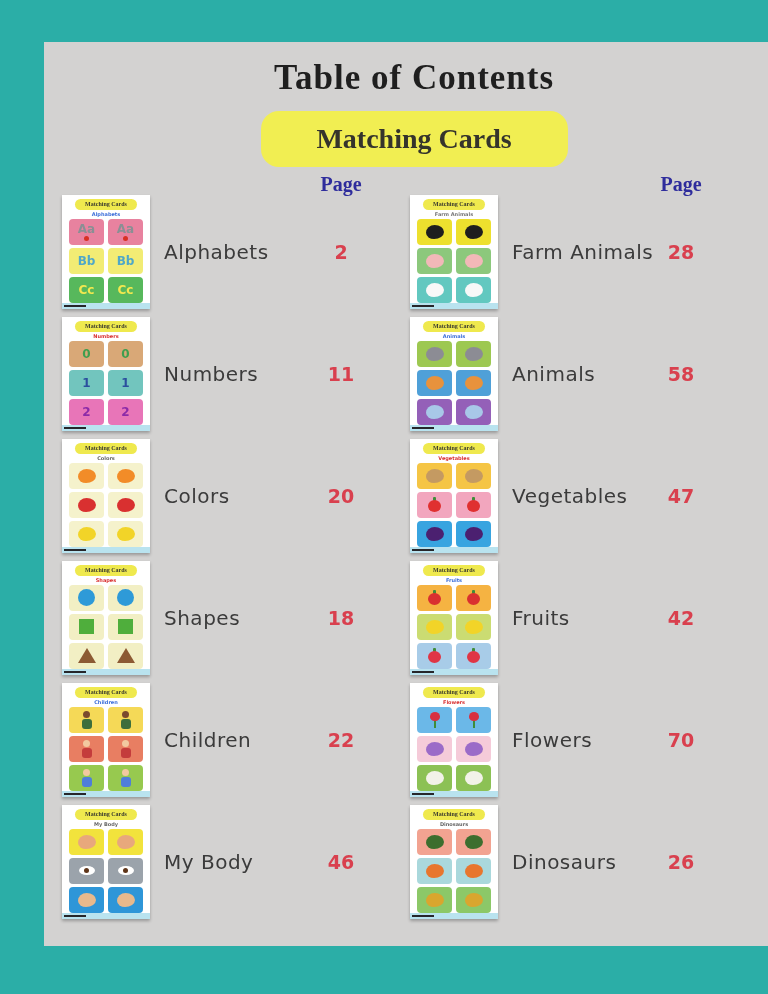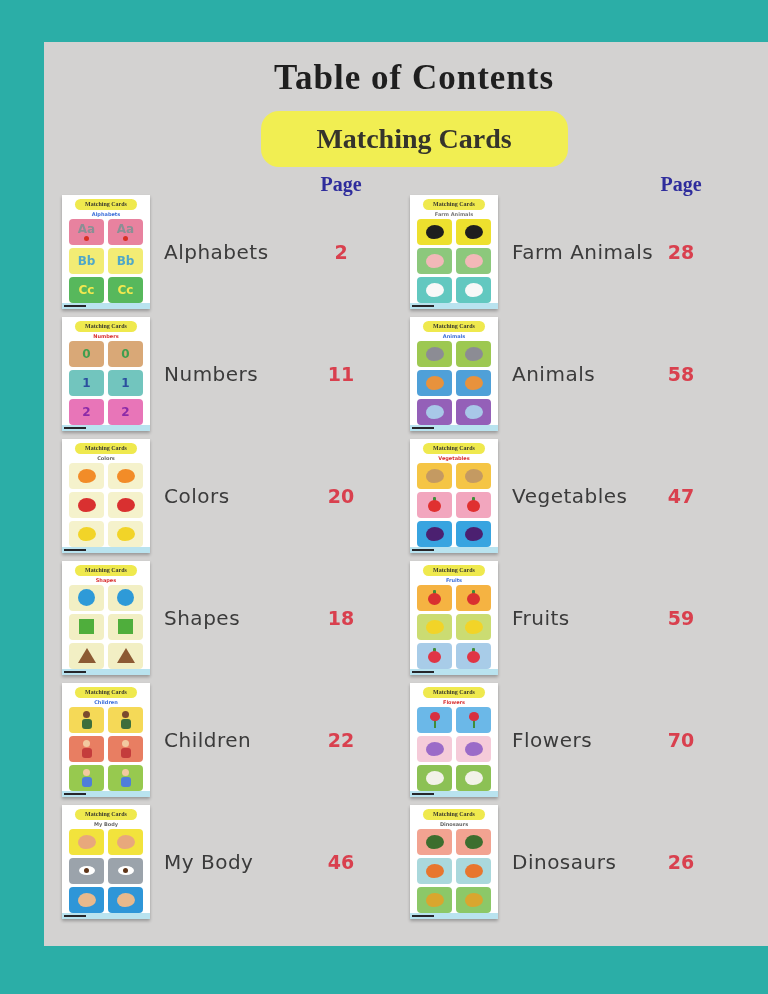--- a/index.html
+++ b/index.html
@@ -425,21 +425,21 @@
                   <div class="stem"></div>
                   <div class="bodyf" style="background: rgb(224, 53, 69);"></div>
                 </div>
               </div>
             </div>
       <div class="thumb-footer">
         <div class="dash"></div>
       </div>
     </div>
     <div class="toc-label">Fruits</div>
-    <div class="toc-page">59</div>
+    <div class="toc-page">42</div>
   </div>
 
   <div class="toc-row">
     <div class="thumb">
       <div class="thumb-pill">Matching Cards</div>
       <div class="thumb-sub" style="color: rgb(217, 48, 48);">Flowers</div>
       <div class="thumb-grid">
               <div class="tile" style="background: rgb(107, 184, 232);">
                 <div class="icn-flower">
                   <div class="bloom" style="background: rgb(217, 48, 64);"></div>

